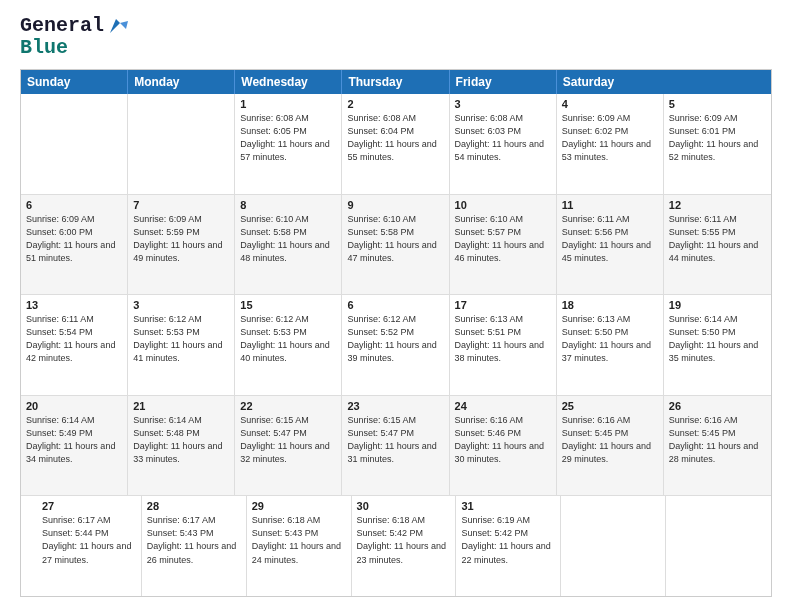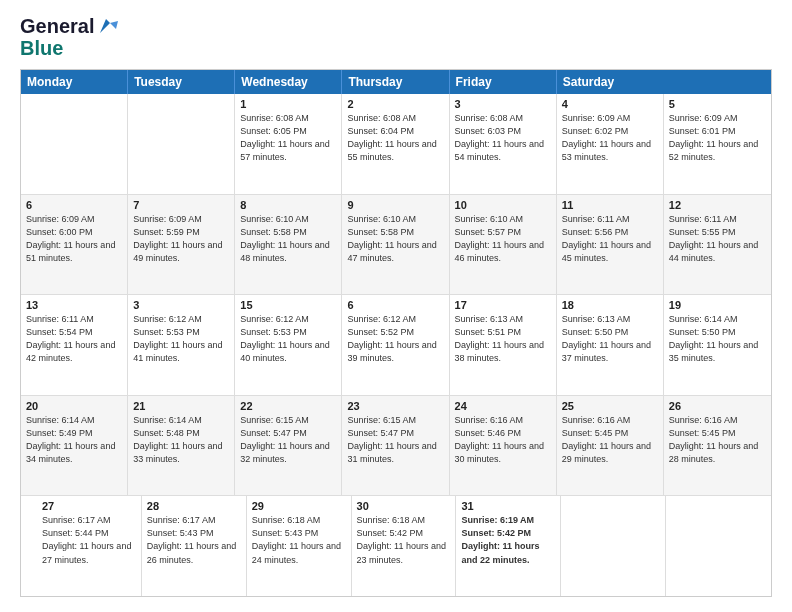--- a/index.html
+++ b/index.html
@@ -20,20 +20,21 @@
     .header {
       display: flex;
       justify-content: space-between;
       align-items: flex-start;
       margin-bottom: 10px;
     }
     .logo {
       display: flex;
       flex-direction: column;
       align-items: flex-start;
+      font-family: Liberation Mono, monospace;
     }
     .logo-text {
       font-size: 20px;
       font-weight: bold;
       color: #1a1a2e;
       line-height: 1.1;
     }
     .logo-blue {
       color: #0f766e;
     }
@@ -130,22 +131,22 @@
       </div>
     </div>
     <div class="title-section">
       <div class="month-title"></div>
       <div class="location"></div>
     </div>
   </div>
 
   <div class="calendar">
     <div class="cal-header">
+    <div class="cal-header-cell">Sunday</div>
         <div class="cal-header-cell">Monday</div>
-        <div class="cal-header-cell">Tuesday</div>
         <div class="cal-header-cell">Wednesday</div>
         <div class="cal-header-cell">Thursday</div>
         <div class="cal-header-cell">Friday</div>
         <div class="cal-header-cell">Saturday</div>
       </div>
     <div class="cal-body">
     <div class="cal-row">
           <div class="cal-cell empty"></div>
           <div class="cal-cell empty"></div>
           <div class="cal-cell">
@@ -331,21 +332,21 @@
 Daylight: 11 hours and 24 minutes.</div>
           </div>
           <div class="cal-cell">
             <span class="day-num">30</span>
             <div class="cell-info" style="white-space: pre-line;">Sunrise: 6:18 AM
 Sunset: 5:42 PM
 Daylight: 11 hours and 23 minutes.</div>
           </div>
           <div class="cal-cell">
             <span class="day-num">31</span>
-            <div class="cell-info" style="white-space: pre-line; font-weight: bold;">Sunrise: 6:19 AM
+            <div class="cell-info" style="white-space: pre-line;">Sunrise: 6:19 AM
 Sunset: 5:42 PM
 Daylight: 11 hours and 22 minutes.</div>
           </div>
           <div class="cal-cell empty"></div>
           <div class="cal-cell empty"></div>
         </div>
       </div>
   </div>
 </div>
 

